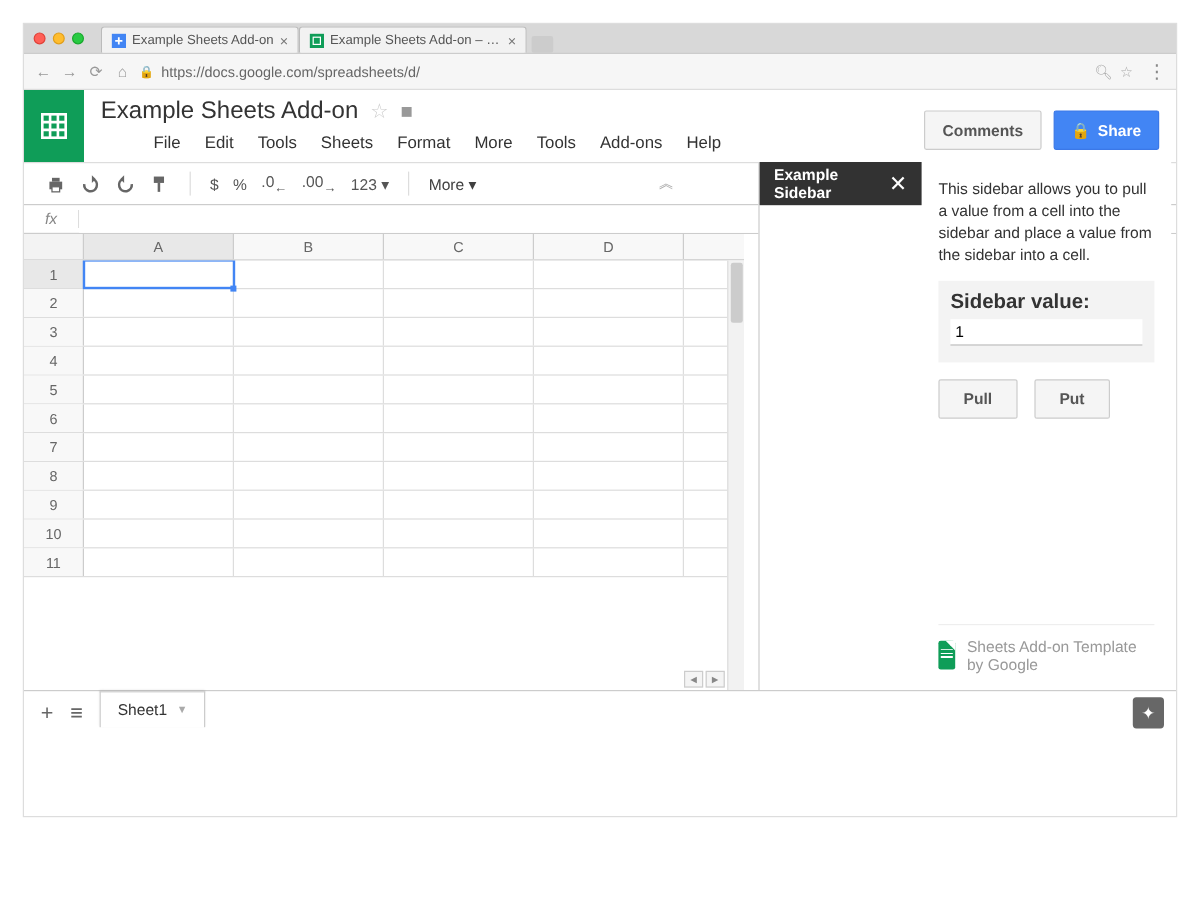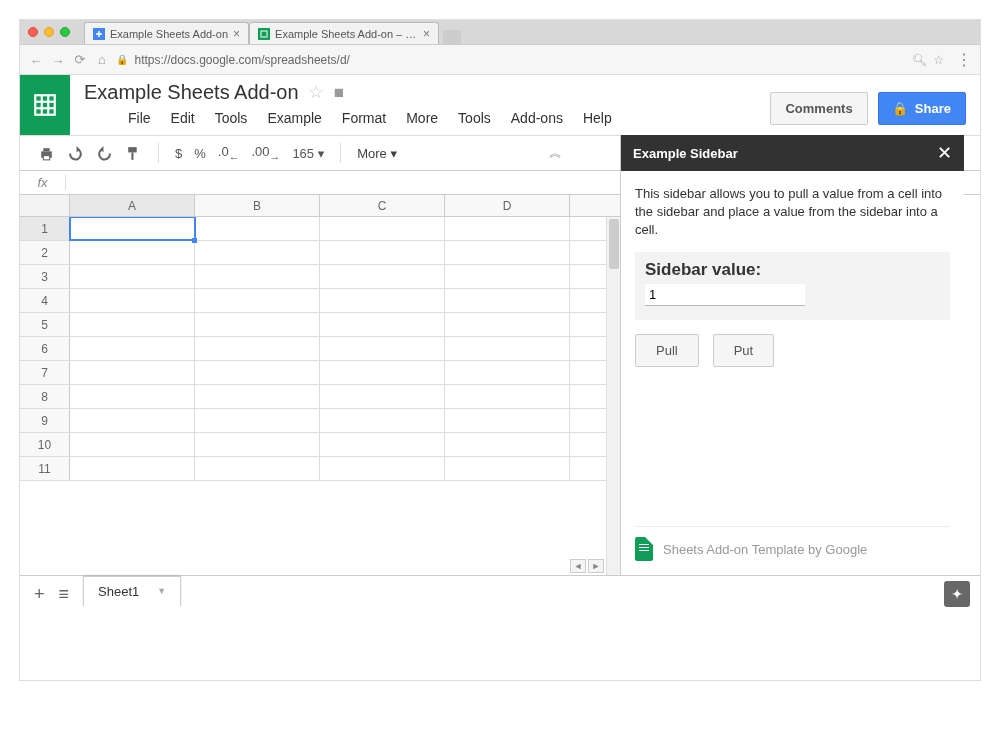--- a/index.html
+++ b/index.html
@@ -69,39 +69,39 @@
 .rowh.sel { background:#e8e8e8; }
 .cell { width: 125px; border-right: 1px solid #ddd; position: relative; }
 .cell.selected { outline: 2px solid #4285f4; outline-offset: -1px; z-index: 1; }
 .cell.selected::after { content:""; position:absolute; right:-3px; bottom:-3px; width:5px; height:5px; background:#4285f4; }
 .scrollbar-v { position:absolute; right:0; top:22px; bottom:0; width:14px; background:#f2f2f2; border-left: 1px solid #ddd; }
 .scrollbar-v .thumb { width:10px; margin:2px; height:50px; background:#ccc; border-radius:2px; }
 .paginate { position: absolute; bottom: 0; right: 16px; height: 18px; display:flex; align-items:center; gap:2px; }
 .paginate span { width: 16px; height:14px; background:#f4f4f4; border:1px solid #ccc; font-size:9px; color:#888; display:flex; align-items:center; justify-content:center; cursor:pointer; }
 
 
-.sidebar { position:absolute; top:0; right:16px; width:344px; border-left: 1px solid #ccc; background:#fff; display:flex; flex-direction:column; }
+.sidebar { position:absolute; top:0; right:4px; width:344px; border-left: 1px solid #ccc; background:#fff; display:flex; flex-direction:row; }
 .sidebar-hdr { height: 36px; background: #323232; color: #fff; display:flex; align-items:center; justify-content:space-between; padding: 0 12px; font-size: 13px; font-weight: bold; }
 .sidebar-hdr .x { font-size: 18px; font-weight: normal; cursor:pointer; }
 .sidebar-body { padding: 14px; font-size: 13px; color: #333; flex:1; display:flex; flex-direction:column; }
 .desc { line-height: 1.4; }
 .valuebox { background:#f3f3f3; margin-top: 12px; padding: 8px 10px 14px; }
 .valuebox label { font-weight: bold; font-size: 17px; margin-bottom: 4px; display:block; }
 .valuebox input { border: none; border-bottom: 1px solid #bbb; background:#fff; width: 160px; height: 22px; font-size: 13px; padding: 0 4px; outline: none; }
 .actions { display:flex; gap: 14px; margin-top: 14px; }
-.actions button { border:1px solid #ccc; background:#f5f5f5; color:#555; font-size:13px; font-weight:normal; padding: 8px 20px; border-radius: 2px; cursor:pointer; }
+.actions button { border:1px solid #ccc; background:#f5f5f5; color:#555; font-size:13px; font-weight:bold; padding: 8px 20px; border-radius: 2px; cursor:pointer; }
 .footer { display:flex; align-items:center; gap:10px; color:#999; font-size:13px; padding: 10px 0 0; border-top:1px solid #eee; margin-top: 0; }
 .footer .slogo { width:18px; height:24px; background:#0f9d58; border-radius:2px; display:flex; align-items:center; justify-content:center; position:relative; }
 .footer .slogo::before { content:""; position:absolute; top:0; right:0; border:4px solid transparent; border-top-color:#fff; border-right-color:#fff; }
 .footer .slogo .lines { width:10px; height:10px; background: linear-gradient(#fff 0 1px, transparent 1px 3px, #fff 3px 4px, transparent 4px 6px, #fff 6px 7px, transparent 7px); }
 
 
 .sheettabs { height: 38px; border-top: 1px solid #ccc; display:flex; align-items:center; padding: 0 14px; gap: 14px; position: relative; }
 .sheettabs .plus, .sheettabs .allsheets { color:#666; font-size: 18px; cursor:pointer; }
-.sheettab { border: 1px solid #ccc; border-bottom: none; background:#fff; height: 30px; padding: 0 14px; display:flex; align-items:center; gap:18px; font-size:13px; color:#333; border-radius: 0 0 0 0; position:relative; top:-4px; box-shadow: 0 -1px 2px rgba(0,0,0,0.1); }
+.sheettab { border: 1px solid #ccc; border-bottom: none; background:#fff; height: 30px; padding: 0 14px; display:flex; align-items:center; gap:8px; font-size:13px; color:#333; border-radius: 0 0 0 0; position:relative; top:-4px; box-shadow: 0 -1px 2px rgba(0,0,0,0.1); }
 .sheettab .dd { color:#aaa; font-size: 9px; }
 .explore { position:absolute; right:10px; bottom:6px; width:26px; height:26px; background:#676767; border-radius:3px; display:flex; align-items:center; justify-content:center; color:#fff; font-size:14px; cursor:pointer; }
 
 
 .sheets-body { position: relative; }
 </style>
 </head>
 <body>
 
 <div class="screenshot">
@@ -166,21 +166,21 @@
     <div class="doctitlearea">
       <div class="doctitle-row">
         <span class="doctitle">Example Sheets Add-on</span>
         <span class="star">☆</span>
         <span class="folder">■</span>
       </div>
       <div class="menubar">
         <span>File</span>
         <span>Edit</span>
         <span>Tools</span>
-        <span>Example</span>
+        <span>Sheets</span>
         <span>Format</span>
         <span>More</span>
         <span>Tools</span>
         <span>Add-ons</span>
         <span>Help</span>
       </div>
     </div>
     <div class="right-btns">
       <div class="btn">
           <span>Comments</span>
@@ -217,21 +217,21 @@
           <svg viewBox="0 0 16 16">
             <rect x="3" y="2" width="8" height="5" fill="#666"></rect>
             <rect x="6" y="7" width="2" height="7" fill="#666"></rect>
           </svg>
         </span>
       <div class="sep"></div>
       <span class="txt">$</span>
       <span class="txt">%</span>
       <span class="txt">.0<sub>←</sub></span>
       <span class="txt">.00<sub>→</sub></span>
-      <span class="txt"><span>165</span> ▾</span>
+      <span class="txt"><span>123</span> ▾</span>
       <div class="sep"></div>
       <span class="more"><span>More</span> ▾</span>
       <span class="chev-up">︽</span>
     </div>
 
     <div class="fxbar">
       <span class="fx">fx</span>
       <input value="" style="">
     </div>
 

